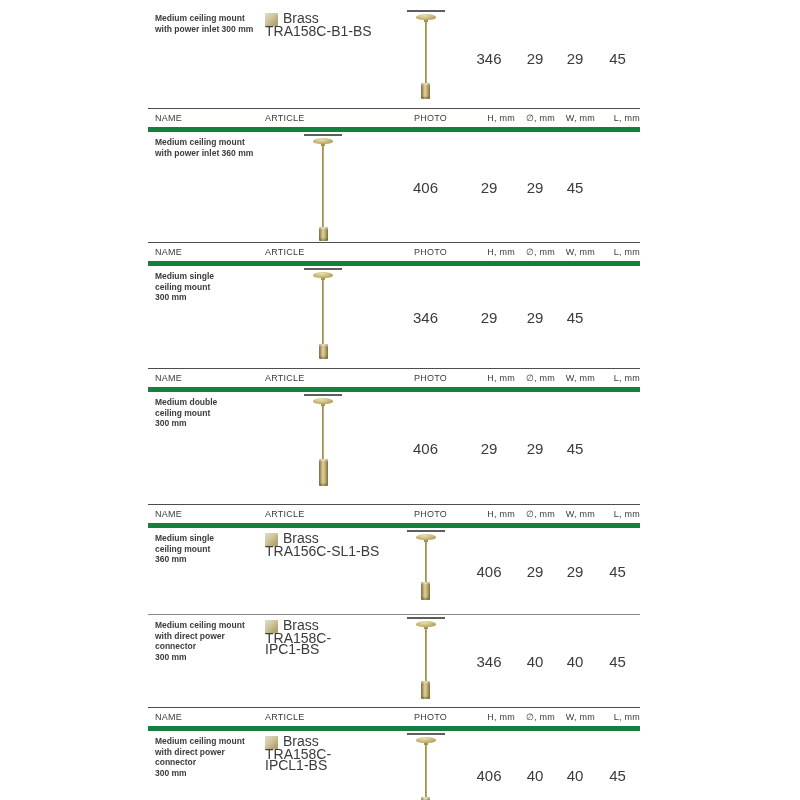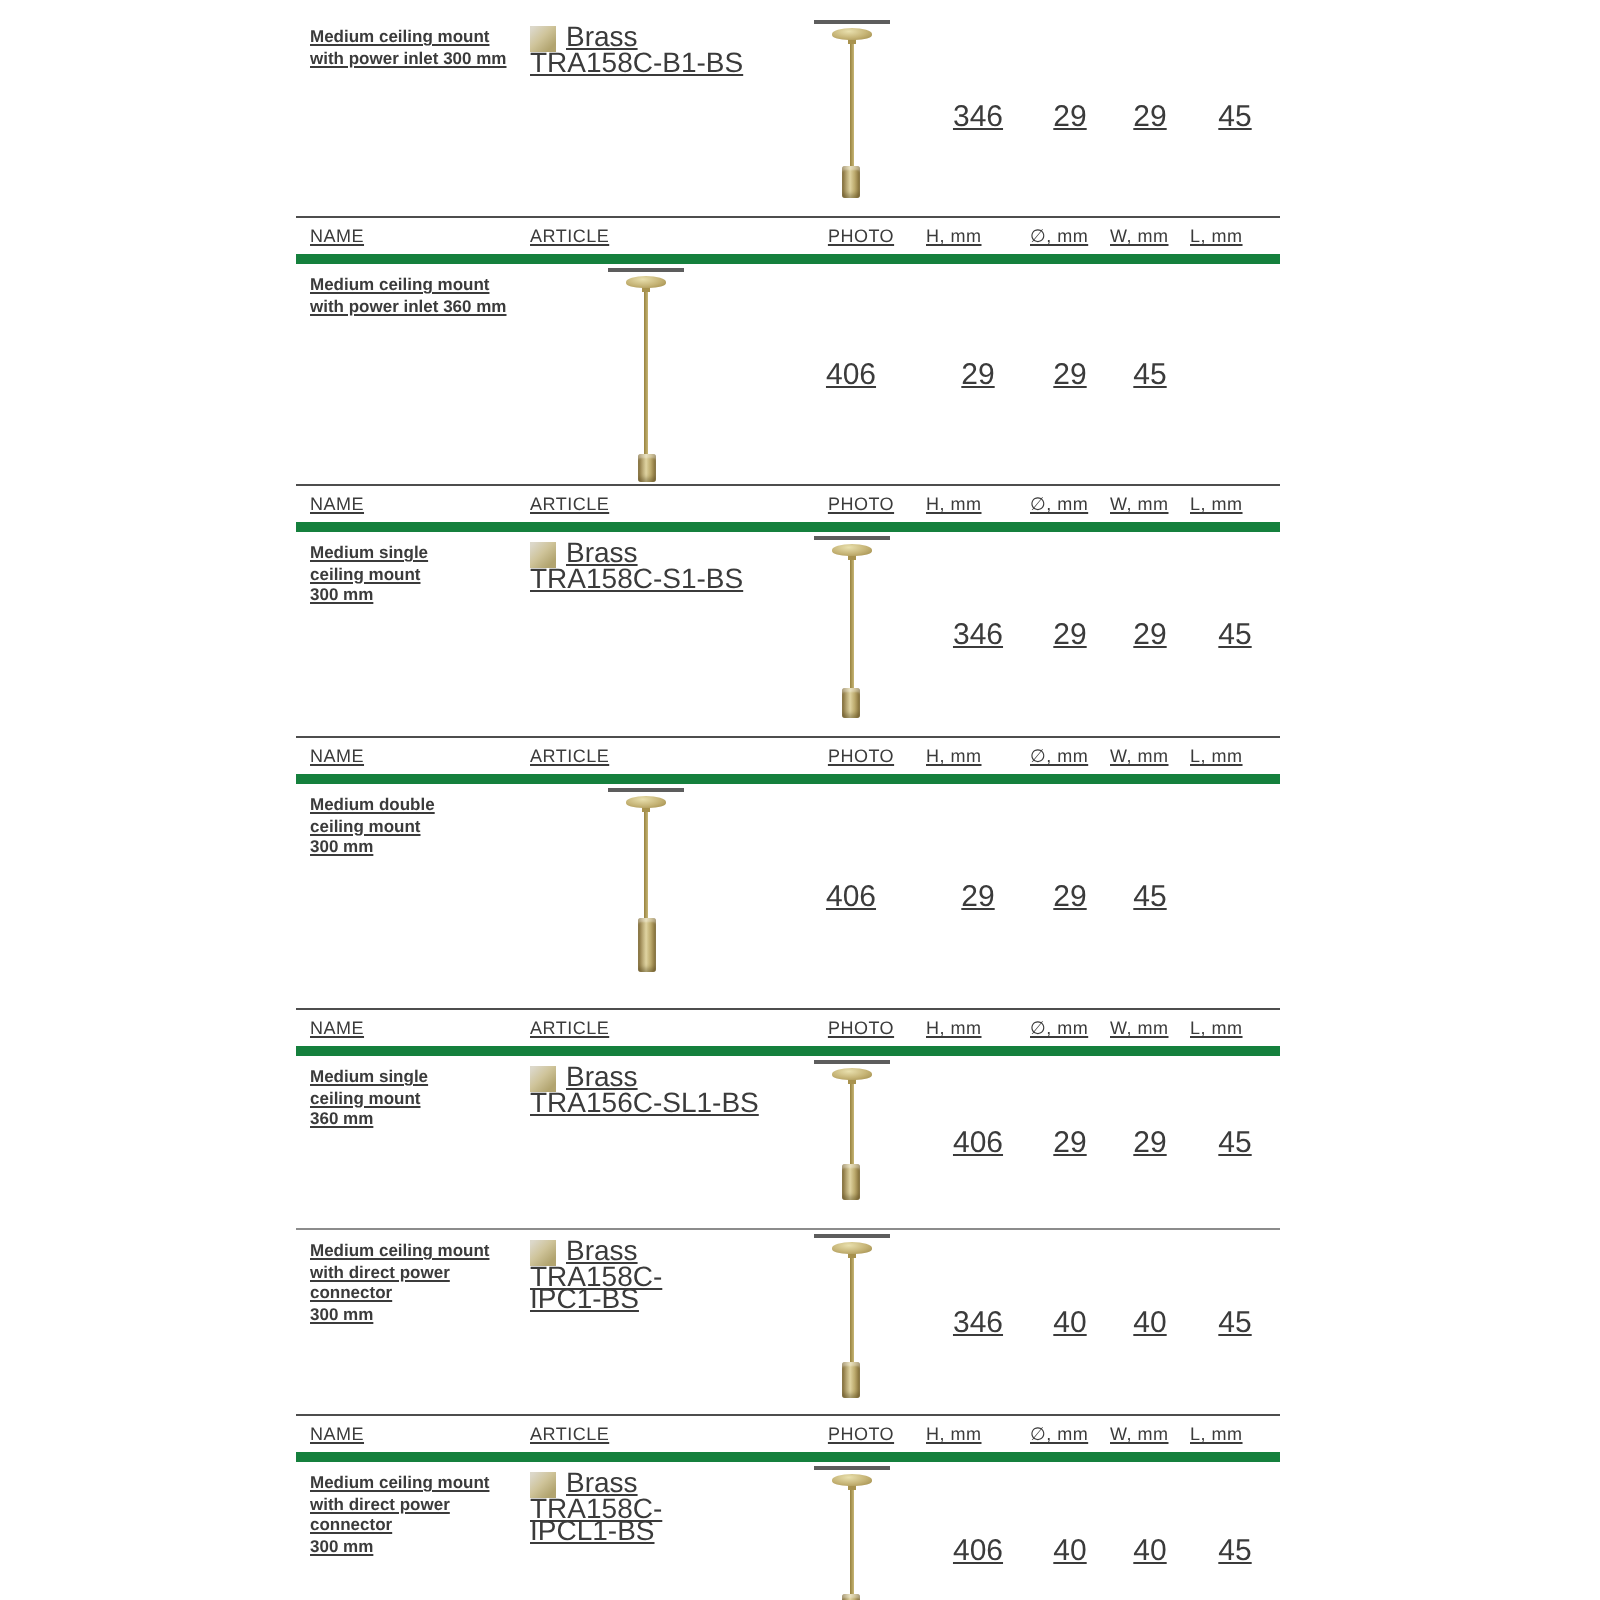--- a/index.html
+++ b/index.html
@@ -7,32 +7,31 @@
     width:800px;height:800px;background:#ffffff;position:relative;
     font-family:"Liberation Sans", sans-serif;color:#3b3b3b;
     -webkit-font-smoothing:antialiased;
   }
   .content{position:absolute;left:148px;top:8px;width:492px;}
 
   
   .thead, .trow{
     display:grid;
     grid-template-columns:110px 130px 75px 52px 40px 40px 45px;
-    text-decoration:underline;
   }
   .thead{
     border-top:1px solid #4d4d4d;
     border-bottom:5px solid #15803d;
     height:18px;align-items:center;
     font-size:9px;letter-spacing:.25px;color:#3b3b3b;
   }
   .h-name{padding-left:7px;}
   .h-article{padding-left:7px;}
   .h-photo{padding-left:10px;text-align:center;}
-  .h-val{text-align:left;}
+  .h-val{text-align:right;}
 
   .trow{position:relative;}
   .c-name{
     width:116px;font-size:8.5px;font-weight:bold;line-height:10.5px;
     padding:5px 0 0 7px;white-space:pre-line;letter-spacing:0;
   }
   .c-article{
     font-size:14px;line-height:11px;padding:5px 2px 0 7px;white-space:pre-line;
   }
   .swatch{
@@ -120,21 +119,20 @@
     <div class="h-val">H, mm</div>
     <div class="h-val">∅, mm</div>
     <div class="h-val">W, mm</div>
     <div class="h-val">L, mm</div>
   </div>
 
   <div class="trow" style="height:102px;">
     <div class="c-name">Medium single
 ceiling mount
 300 mm</div>
-    <div class="c-article"><span class="swatch"></span><span>Brass TRA158C-S1-BS</span></div>
     <div class="c-photo">
       <div class="pendant" style="--rod:64px;--cyl:15px;">
         <i class="p-ceil"></i>
         <i class="p-canopy"></i>
         <i class="p-neck"></i>
         <i class="p-rod"></i>
         <i class="p-cyl"></i>
       </div>
     </div>
     <div class="c-val">346</div>

